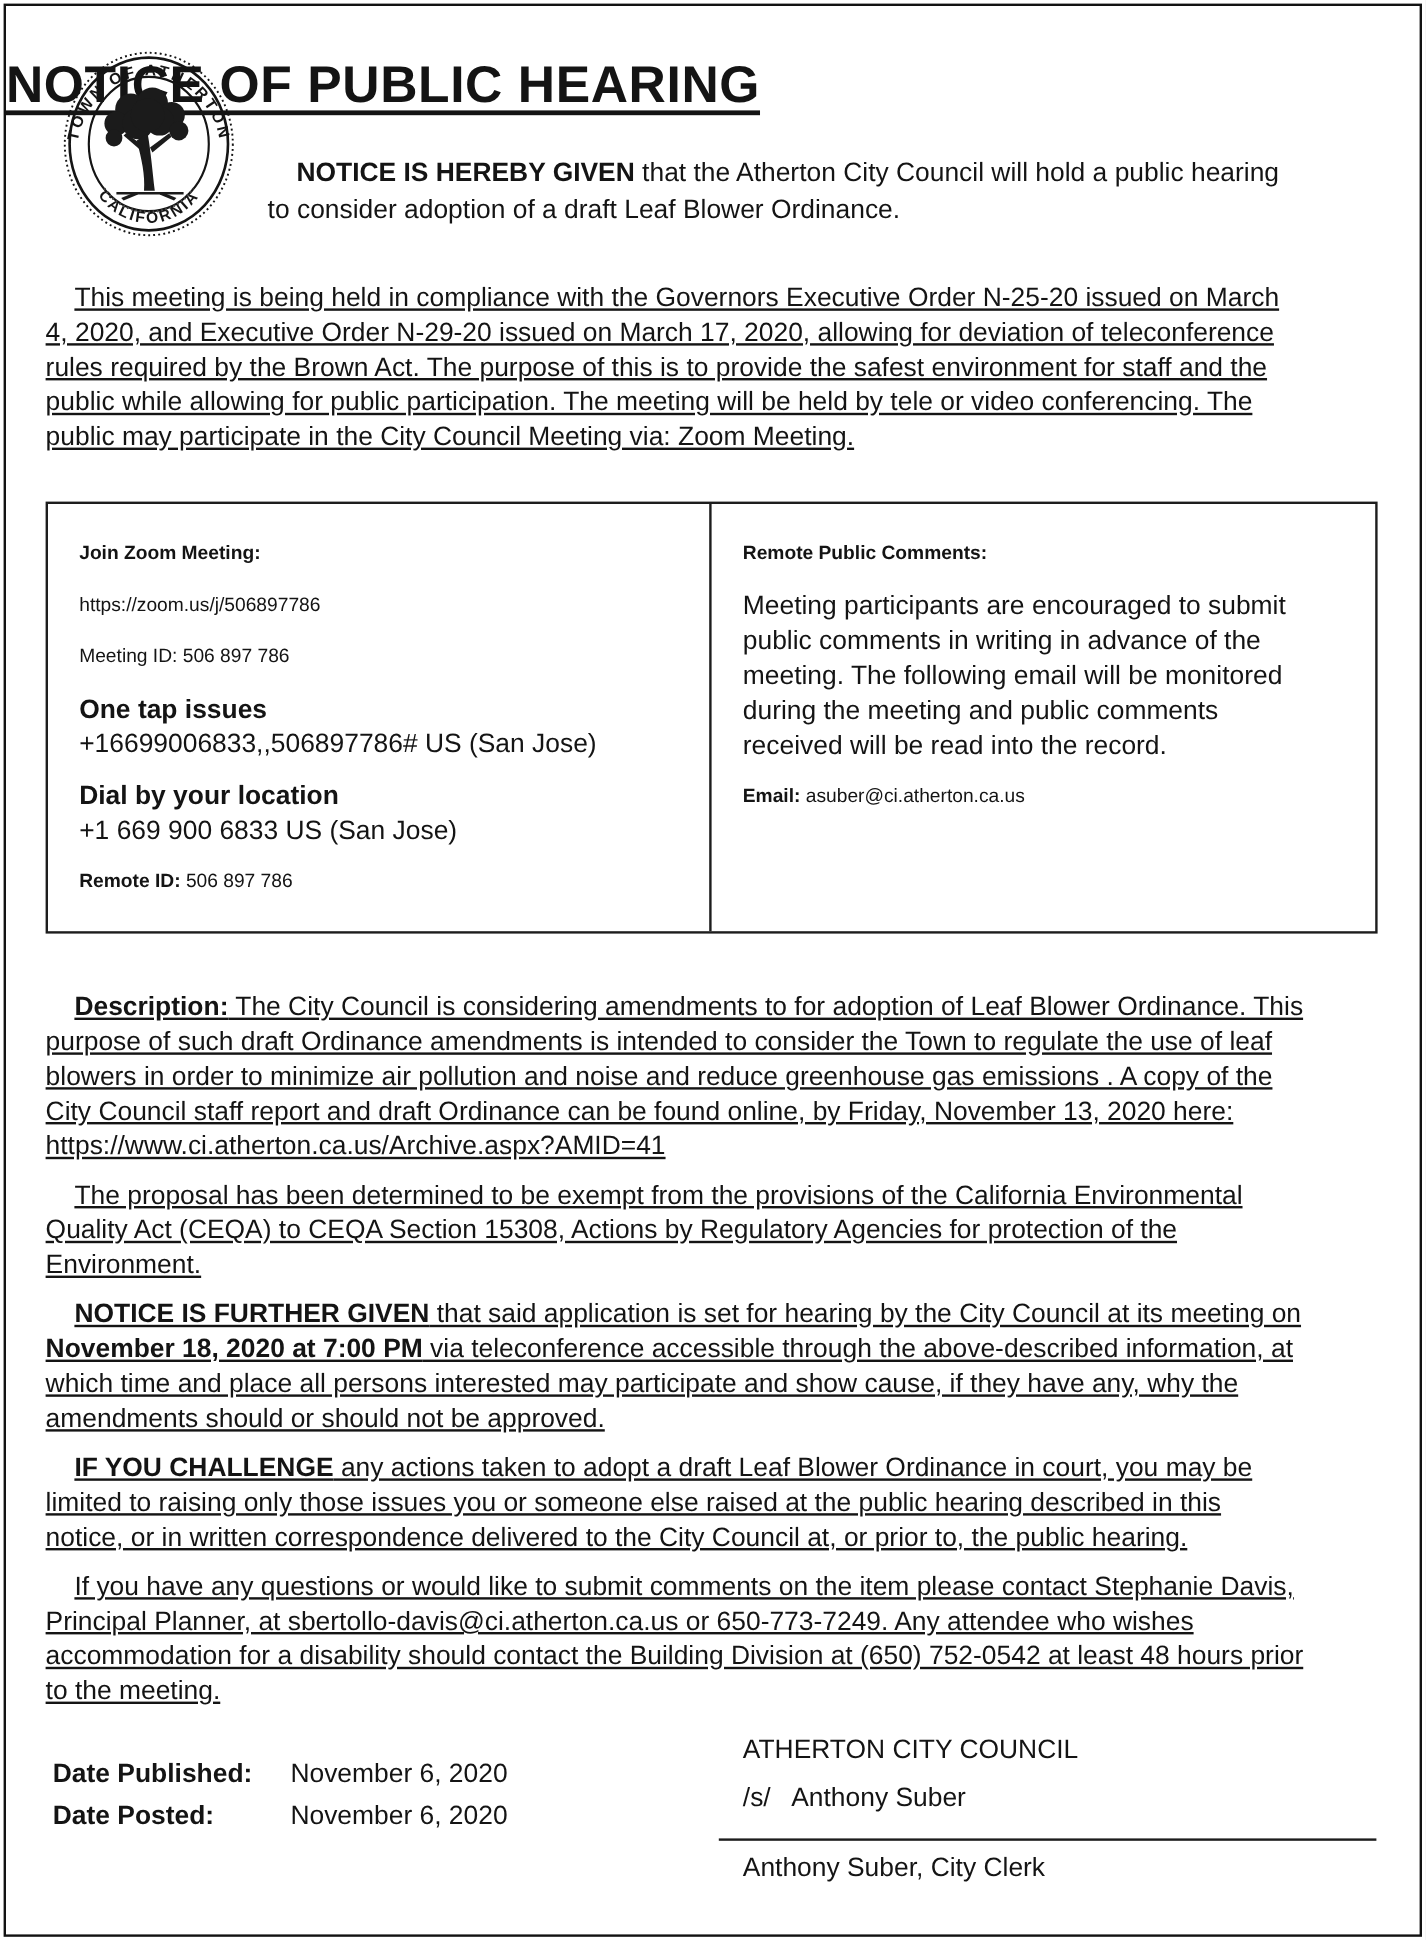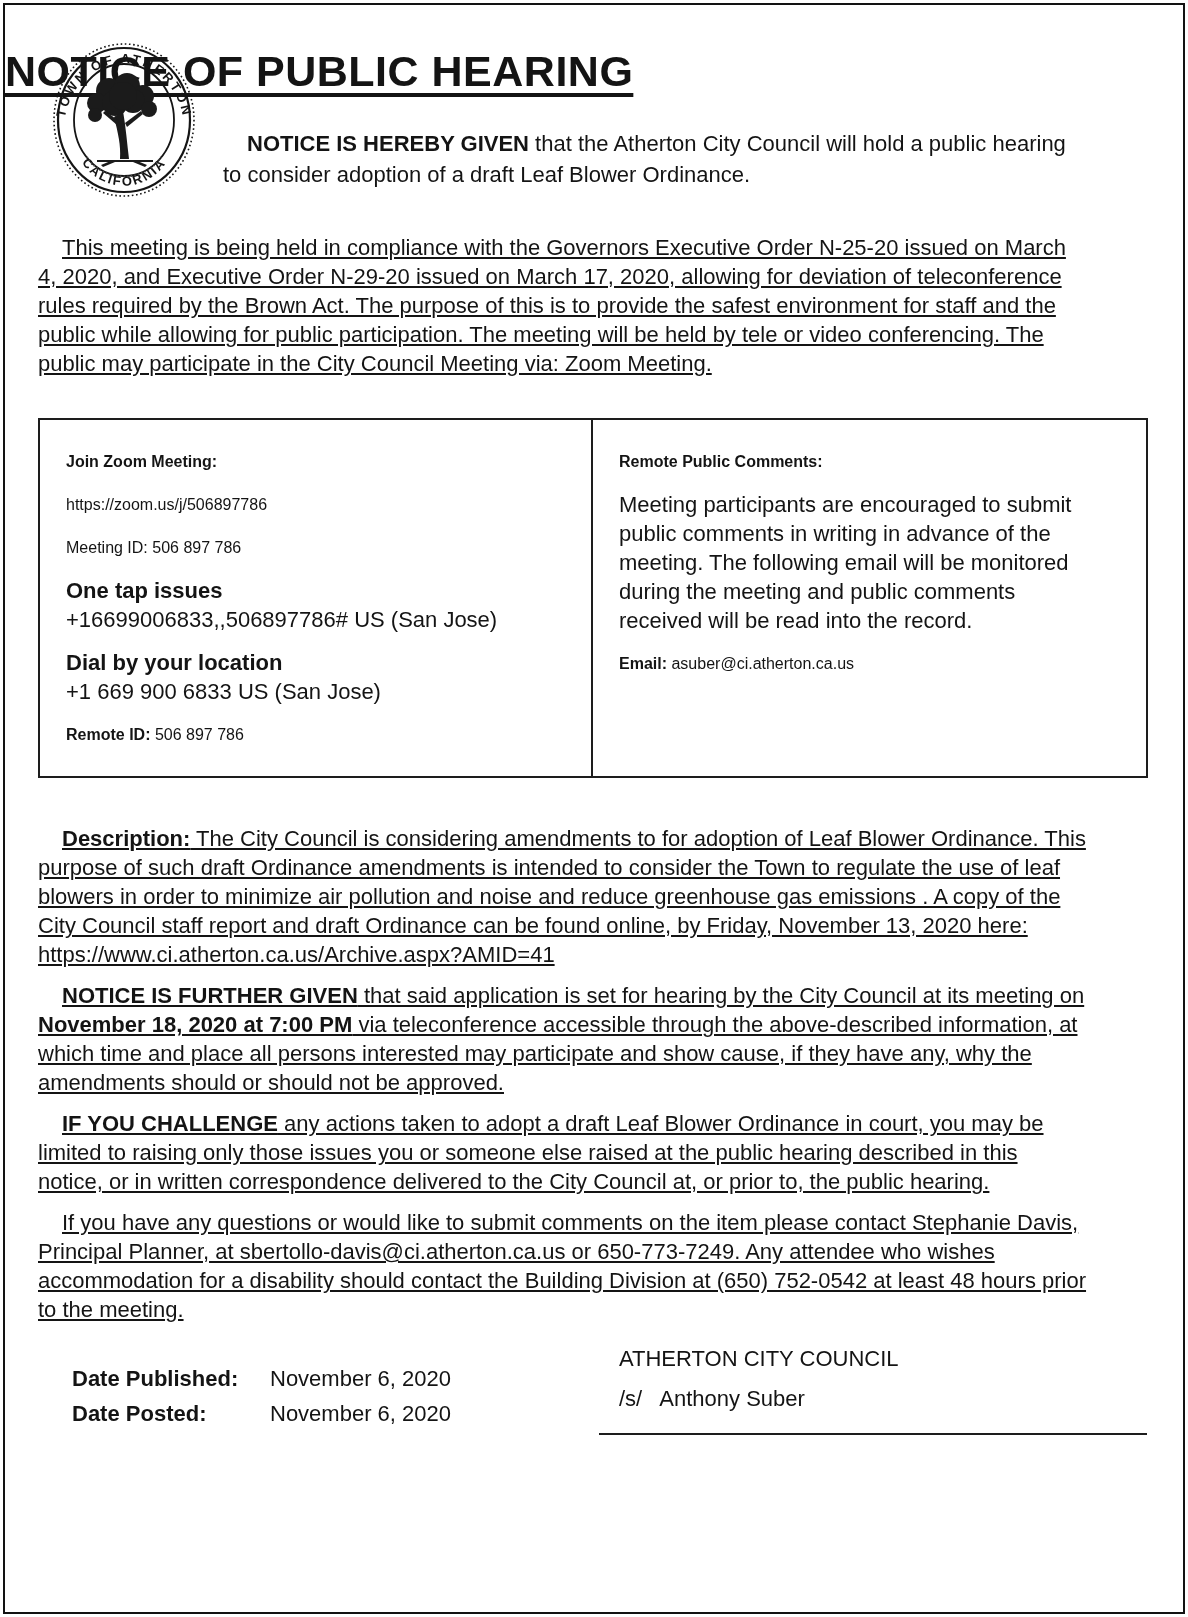--- a/index.html
+++ b/index.html
@@ -36,21 +36,21 @@
   .info-box {
     margin:40px 35px 46px 33px; border:2px solid #1d1d1d;
     display:flex; height:360px; box-sizing:border-box;
   }
   .cell { width:50%; box-sizing:border-box; padding:27px 18px 0 26px; }
   .cell-left { border-right:2px solid #1d1d1d; }
   .box-line { font-size:16px; line-height:29px; margin:0 0 14px 0; }
   .box-group { font-size:22px; line-height:29px; margin:0 0 14px 0; }
   .comments-body { max-width:456px; margin:0 0 14px 0; font-size:22px; line-height:29px; }
   
-  .footer { display:flex; align-items:flex-start; margin:18px 36px 0 67px; }
+  .footer { display:flex; align-items:flex-start; margin:18px 36px 0 39px; }
   .dates { margin-top:24px; font-size:22px; }
   .date-row { display:flex; margin-bottom:9px; }
   .date-label { font-weight:bold; width:198px; }
   .signature-block { margin-left:auto; width:548px; font-size:22px; }
   .org-line { padding-left:20px; margin:4px 0 14px 0; }
   .sig-line { padding-left:20px; padding-bottom:21px; border-bottom:2px solid #1d1d1d; white-space:pre; }
   .signatory { padding-left:20px; margin-top:9px; }
 </style>
 </head>
 <body>
@@ -115,20 +115,21 @@
       </div>
       <div class="cell cell-right">
         <p class="box-line bold">Remote Public Comments:</p>
         <p class="comments-body">Meeting participants are encouraged to submit public comments in writing in advance of the meeting. The following email will be monitored during the meeting and public comments received will be read into the record.</p>
         <p class="box-line"><span class="bold">Email:</span><span> asuber@ci.atherton.ca.us</span></p>
       </div>
     </div>
 
     <p class="para"><span class="bold">Description:</span><span> The City Council is considering amendments to for adoption of Leaf Blower Ordinance. This purpose of such draft Ordinance amendments is intended to consider the Town to regulate the use of leaf blowers in order to minimize air pollution and noise and reduce greenhouse gas emissions .  A copy of the City Council staff report and draft Ordinance can be found online, by Friday, November 13, 2020 here: https://www.ci.atherton.ca.us/Archive.aspx?AMID=41</span></p>
 
+    <p class="para">The proposal has been determined to be exempt from the provisions of the California Environmental Quality Act (CEQA) to CEQA Section 15308, Actions by Regulatory Agencies for protection of the Environment.</p>
 
     <p class="para"><span class="bold">NOTICE IS FURTHER GIVEN</span><span> that said application is set for hearing by the City Council at its meeting on </span><span class="bold">November 18, 2020 at 7:00 PM</span><span> via teleconference accessible through the above-described information, at which time and place all persons interested may participate and show cause, if they have any, why the amendments should or should not be approved.</span></p>
 
     <p class="para"><span class="bold">IF YOU CHALLENGE</span><span> any actions taken to adopt a draft Leaf Blower Ordinance in court, you may be limited to raising only those issues you or someone else raised at the public hearing described in this notice, or in written correspondence delivered to the City Council at, or prior to, the public hearing.</span></p>
 
     <p class="para">If you have any questions or would like to submit comments on the item please contact Stephanie Davis, Principal Planner, at sbertollo-davis@ci.atherton.ca.us or 650-773-7249. Any attendee who wishes accommodation for a disability should contact the Building Division at (650) 752-0542 at least 48 hours prior to the meeting.</p>
 
     <div class="footer">
       <div class="dates">
         <div class="date-row">
@@ -136,17 +137,18 @@
           <span>November 6, 2020</span>
         </div>
         <div class="date-row">
           <span class="date-label">Date Posted:</span>
           <span>November 6, 2020</span>
         </div>
       </div>
       <div class="signature-block">
         <div class="org-line">ATHERTON CITY COUNCIL</div>
         <div class="sig-line">/s/   Anthony Suber</div>
+        <div class="signatory">Anthony Suber, City Clerk</div>
       </div>
     </div>
 
   </div>
 </div>
 
 </body></html>

